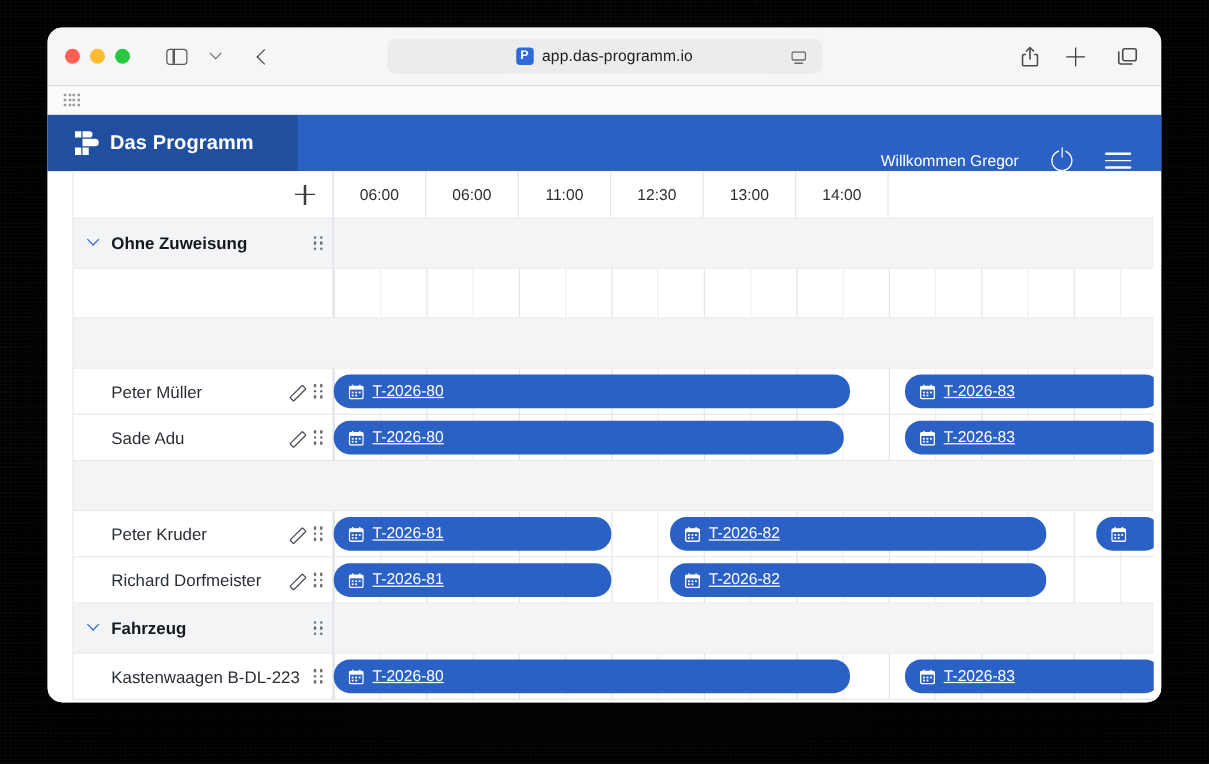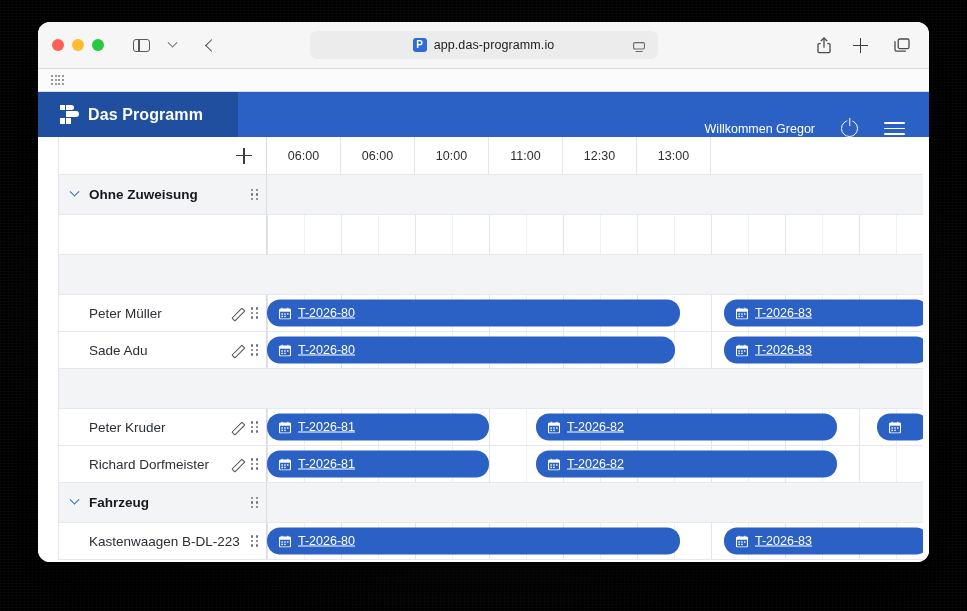--- a/index.html
+++ b/index.html
@@ -365,24 +365,24 @@
     <div class="right-clip"></div>
     <div class="sched-inner" id="sched-inner">
         <div class="row row-head">
           <div class="label-cell">
             <span class="plus"></span>
           </div>
           <div class="track">
             <div class="time-cells">
               <div class="time-cell">06:00</div>
               <div class="time-cell">06:00</div>
-              <div class="time-cell">10:00</div>
               <div class="time-cell">11:00</div>
               <div class="time-cell">12:30</div>
               <div class="time-cell">13:00</div>
+              <div class="time-cell">14:00</div>
             </div>
           </div>
         </div>
         <div class="row row-group">
           <div class="label-cell">
             <span class="chev"></span>
             <span class="group-label">Ohne Zuweisung</span>
             <span class="row-actions">
               <span class="drag">
                 <i></i>

